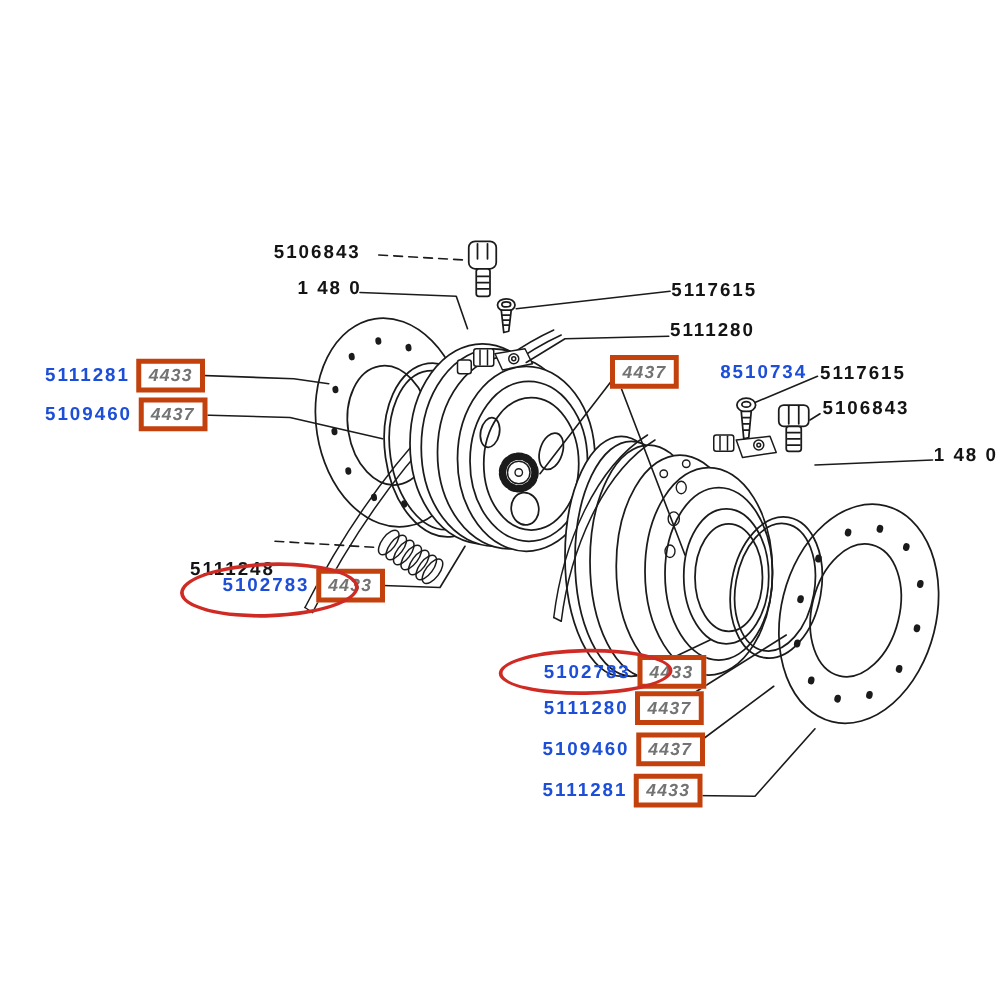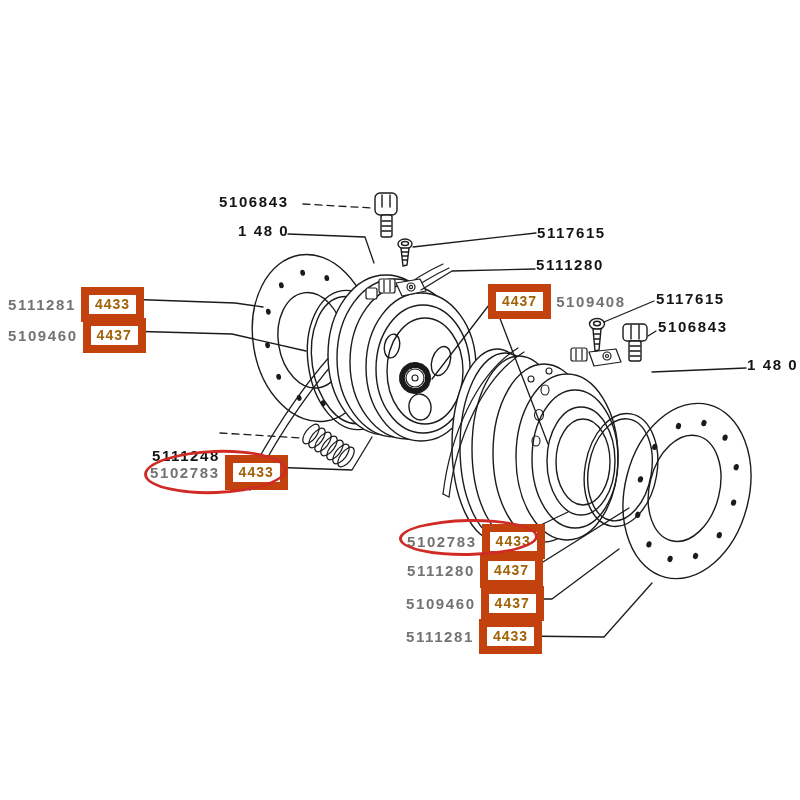--- a/index.html
+++ b/index.html
@@ -6,25 +6,25 @@
   .stage{
     position:relative;width:800px;height:800px;background:#ffffff;overflow:hidden;
     font-family:"Liberation Sans", sans-serif;
   }
   .stage svg{position:absolute;left:0;top:0;}
   .p{
     position:absolute;font-weight:700;font-size:15px;letter-spacing:1.6px;
     color:#141414;white-space:nowrap;line-height:18px;
   }
   .row{position:absolute;display:flex;align-items:center;gap:5px;white-space:nowrap;}
-  .num{font-weight:700;font-size:15px;letter-spacing:1.6px;color:#737373;line-height:18px;}
+  .num{font-weight:700;font-size:15px;letter-spacing:1.6px;color:#1d4ed8;line-height:18px;margin-left:28px;}
   .bx{
-    display:inline-block;border:8px solid #c2410c;background:#fff;
-    font-weight:700;font-size:14px;letter-spacing:1px;color:#a16207;
-    padding:0 6px;line-height:19px;
+    display:inline-block;border:4px solid #c2410c;background:#fff;
+    font-weight:700;font-size:14px;letter-spacing:1px;color:#737373;
+    padding:0 6px;line-height:19px;font-style:italic;
   }
   .hl{
     position:absolute;border:3px solid #cf2b24;border-radius:50%;
     background:transparent;pointer-events:none;
   }
   .hl-left{left:144px;top:450px;width:137px;height:38px;transform:rotate(-2deg);}
   .hl-right{left:399px;top:519px;width:133px;height:31px;transform:rotate(-1deg);}
 </style>
 </head>
 <body>
@@ -214,21 +214,21 @@
     </g>
   </svg>
 
   <div class="p" style="left:219px;top:193px"><span>5106843</span></div>
   <div class="p" style="left:238px;top:222px"><span>1 48 0</span></div>
   <div class="p" style="left:537px;top:224px"><span>5117615</span></div>
   <div class="p" style="left:536px;top:256px"><span>5111280</span></div>
 
   <div class="row" style="left:488px;top:284px">
     <span class="bx">4437</span>
-    <span class="num">5109408</span>
+    <span class="num">8510734</span>
   </div>
 
   <div class="p" style="left:656px;top:290px"><span>5117615</span></div>
   <div class="p" style="left:658px;top:318px"><span>5106843</span></div>
   <div class="p" style="left:747px;top:356px"><span>1 48 0</span></div>
 
   <div class="row" style="left:8px;top:287px">
     <span class="num">5111281</span>
     <span class="bx">4433</span>
   </div>

